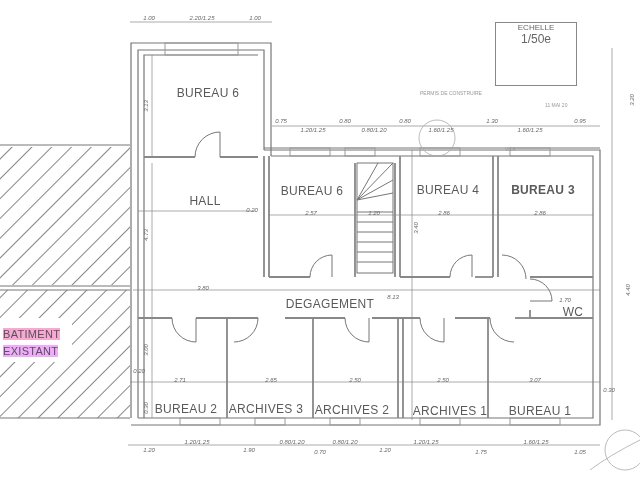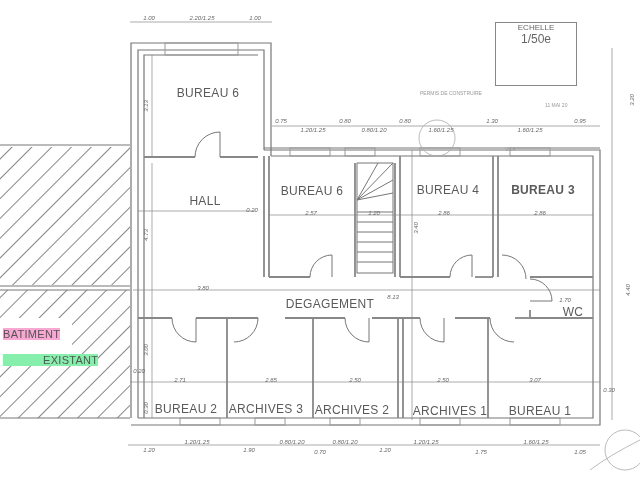--- a/index.html
+++ b/index.html
@@ -150,21 +150,21 @@
 <div class="title-box">
   <div class="title-sub">ECHELLE</div>
   <div class="title-scale">1/50e</div>
 </div>
 
 <div class="stamp" style="left:420px;top:90px;">PERMIS DE CONSTRUIRE</div>
 <div class="stamp" style="left:545px;top:102px;">11 MAI 20</div>
 <div class="stamp" style="left:505px;top:146px;">VILA</div>
 
 <div class="lbl big" style="left:3px;top:328px;transform:none;background:#f9a8d4;">BATIMENT</div>
-<div class="lbl big" style="left:3px;top:354px;transform:none;background:#86efac;padding-left:40px;">EXISTANT</div>
+<div class="lbl big" style="left:3px;top:345px;transform:none;background:#f0abfc;">EXISTANT</div>
 
 <div class="lbl" style="left:208px;top:93px;">BUREAU 6</div>
 <div class="lbl" style="left:205px;top:201px;">HALL</div>
 <div class="lbl" style="left:312px;top:191px;">BUREAU 6</div>
 <div class="lbl" style="left:448px;top:190px;">BUREAU 4</div>
 <div class="lbl" style="left:543px;top:190px;font-weight:bold;">BUREAU 3</div>
 <div class="lbl" style="left:330px;top:304px;">DEGAGEMENT</div>
 <div class="lbl" style="left:573px;top:312px;">WC</div>
 <div class="lbl" style="left:186px;top:409px;">BUREAU 2</div>
 <div class="lbl" style="left:266px;top:409px;">ARCHIVES 3</div>

